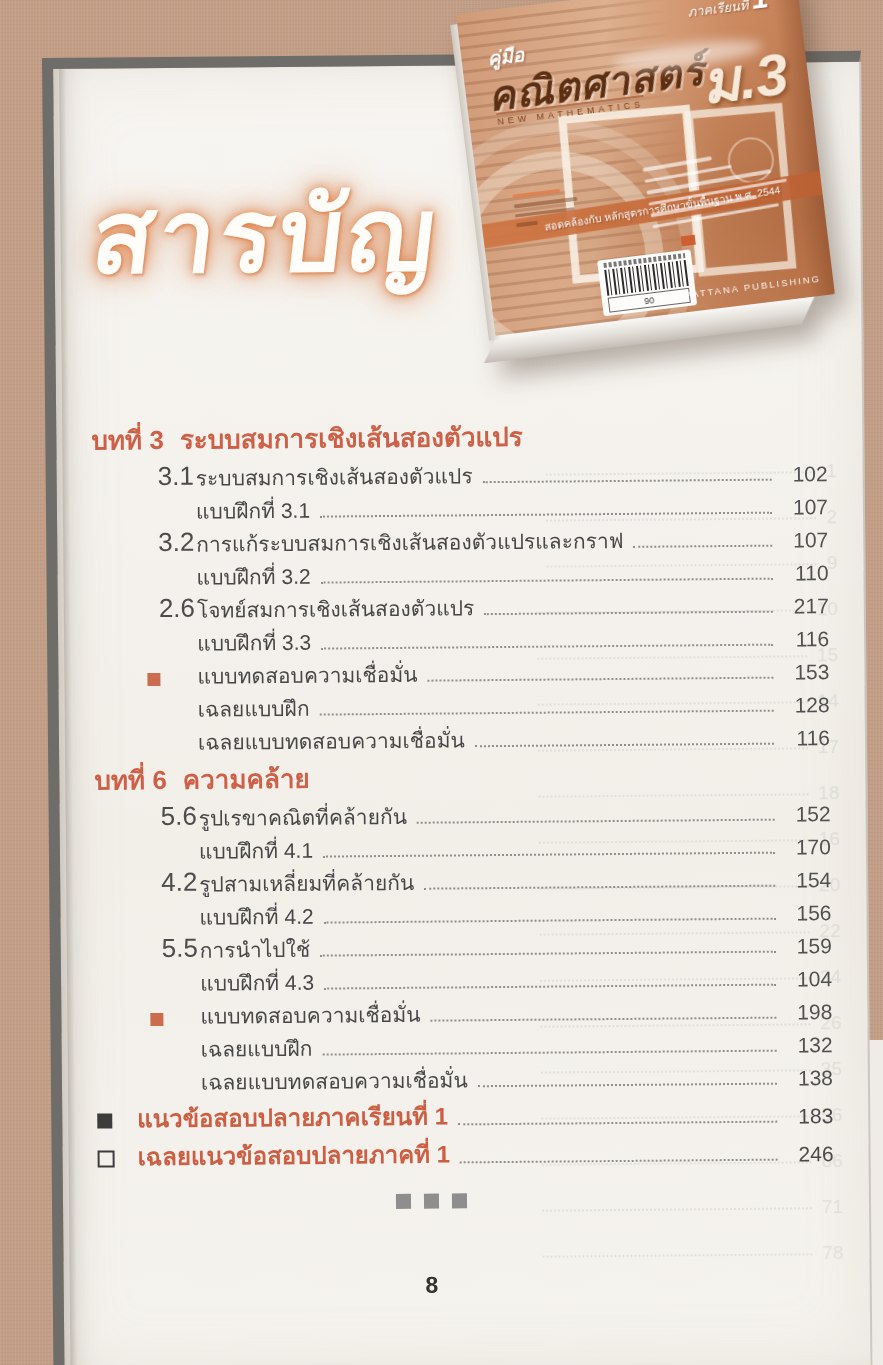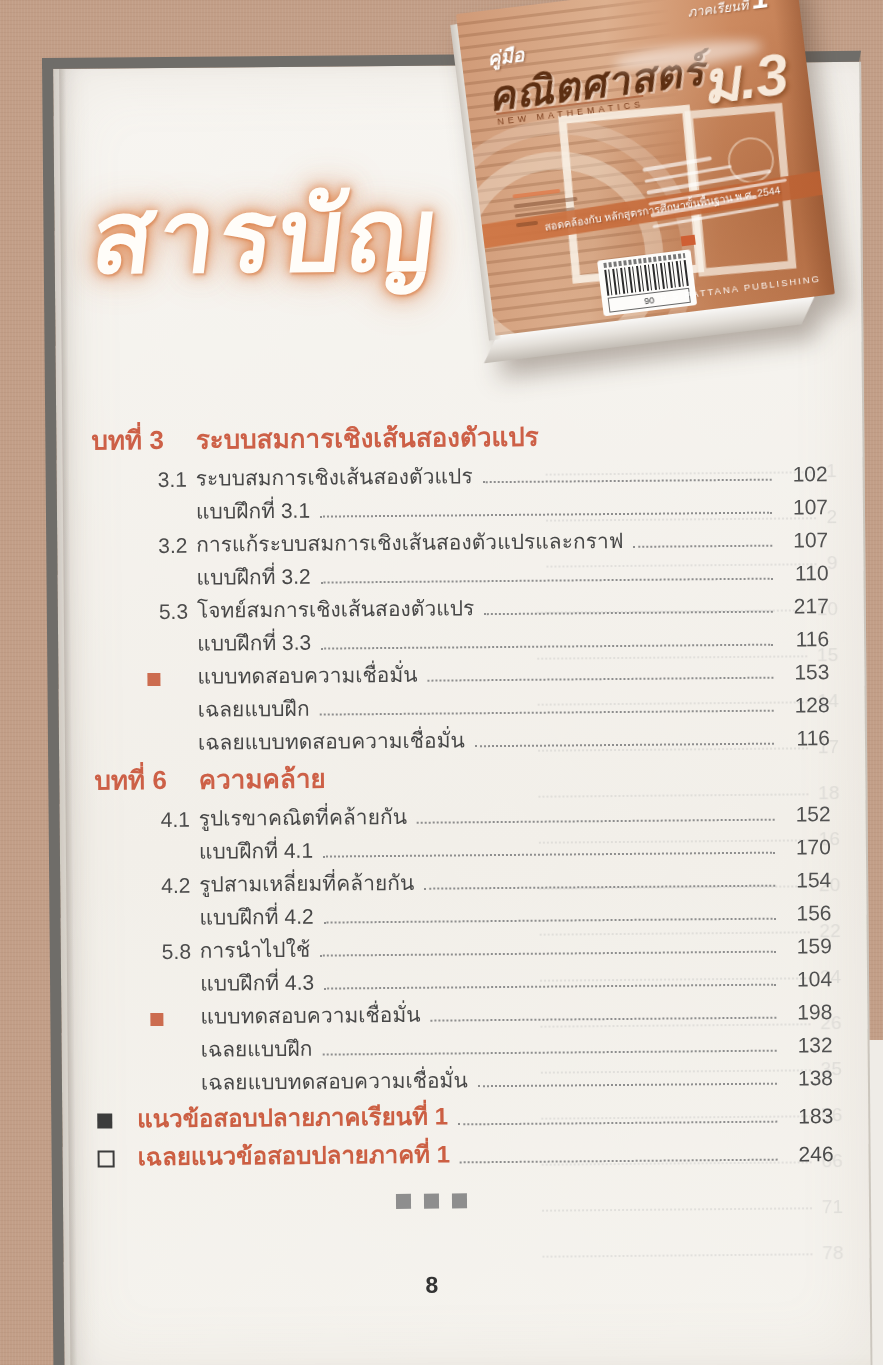--- a/index.html
+++ b/index.html
@@ -34,25 +34,25 @@
   .toc-title{
     position:absolute;left:38px;top:118px;
     font-size:102px;font-weight:bold;line-height:1;letter-spacing:4px;
     color:#fffdf9;transform:skewX(-7deg);
     text-shadow:0 0 10px rgba(224,134,78,.95),0 0 22px rgba(219,125,68,.75),0 0 40px rgba(214,120,64,.45),2px 2px 2px rgba(210,120,70,.5);
   }
   
   .toc-section{position:absolute;left:35px;width:736px;}
   .sec-3{top:356px;} .sec-4{top:696px;}
   .sec-heading{font-size:26px;font-weight:bold;color:#cd6047;height:35px;line-height:1.25;}
-  .sec-heading .hprefix{margin-right:32px;}
+  .sec-heading .hprefix{margin-right:16px;}
   .entries{margin-left:54px;}
   .toc-row{display:flex;align-items:flex-end;height:33px;}
   .marker{width:50px;box-sizing:border-box;display:flex;align-items:flex-end;
-    font-size:21px;color:#4c4c4c;line-height:1.2;}
+    font-size:26px;color:#4c4c4c;line-height:1.2;}
   .marker.has-num{padding-left:12px;}
   .sq{display:inline-block;width:13px;height:13px;background:#cc6c4f;margin-bottom:4px;}
   .label{font-size:21px;color:#474747;white-space:nowrap;line-height:1.25;}
   .leader{flex:1;border-bottom:2.2px dotted #8e8e8e;margin:0 8px 6px 10px;min-width:20px;}
   .pagenum{width:48px;text-align:right;font-size:21px;color:#515151;line-height:1.2;}
   
   .footer-rows{position:absolute;left:35px;top:1028px;width:736px;}
   .footer-rows .toc-row{height:38px;}
   .footer-rows .marker{width:40px;}
   .footer-rows .sq-dark{display:inline-block;width:15px;height:15px;background:#3c3c3c;margin-bottom:6px;}
@@ -194,21 +194,21 @@
               <span class="leader"></span>
               <span class="pagenum">107</span>
             </div>
             <div class="toc-row">
               <span class="marker"></span>
               <span class="label">แบบฝึกที่ 3.2</span>
               <span class="leader"></span>
               <span class="pagenum">110</span>
             </div>
             <div class="toc-row">
-              <span class="marker has-num">5.3</span>
+              <span class="marker has-num">2.6</span>
               <span class="label">โจทย์สมการเชิงเส้นสองตัวแปร</span>
               <span class="leader"></span>
               <span class="pagenum">217</span>
             </div>
             <div class="toc-row">
               <span class="marker"></span>
               <span class="label">แบบฝึกที่ 3.3</span>
               <span class="leader"></span>
               <span class="pagenum">116</span>
             </div>
@@ -234,21 +234,21 @@
             </div>
           </div>
       </div>
 
       <div class="toc-section sec-4">
         <div class="sec-heading">
           <span class="hprefix">บทที่ 6</span><span>ความคล้าย</span>
         </div>
         <div class="entries">
             <div class="toc-row">
-              <span class="marker has-num">4.1</span>
+              <span class="marker has-num">5.6</span>
               <span class="label">รูปเรขาคณิตที่คล้ายกัน</span>
               <span class="leader"></span>
               <span class="pagenum">152</span>
             </div>
             <div class="toc-row">
               <span class="marker"></span>
               <span class="label">แบบฝึกที่ 4.1</span>
               <span class="leader"></span>
               <span class="pagenum">170</span>
             </div>
@@ -258,21 +258,21 @@
               <span class="leader"></span>
               <span class="pagenum">154</span>
             </div>
             <div class="toc-row">
               <span class="marker"></span>
               <span class="label">แบบฝึกที่ 4.2</span>
               <span class="leader"></span>
               <span class="pagenum">156</span>
             </div>
             <div class="toc-row">
-              <span class="marker has-num">5.8</span>
+              <span class="marker has-num">5.5</span>
               <span class="label">การนำไปใช้</span>
               <span class="leader"></span>
               <span class="pagenum">159</span>
             </div>
             <div class="toc-row">
               <span class="marker"></span>
               <span class="label">แบบฝึกที่ 4.3</span>
               <span class="leader"></span>
               <span class="pagenum">104</span>
             </div>

